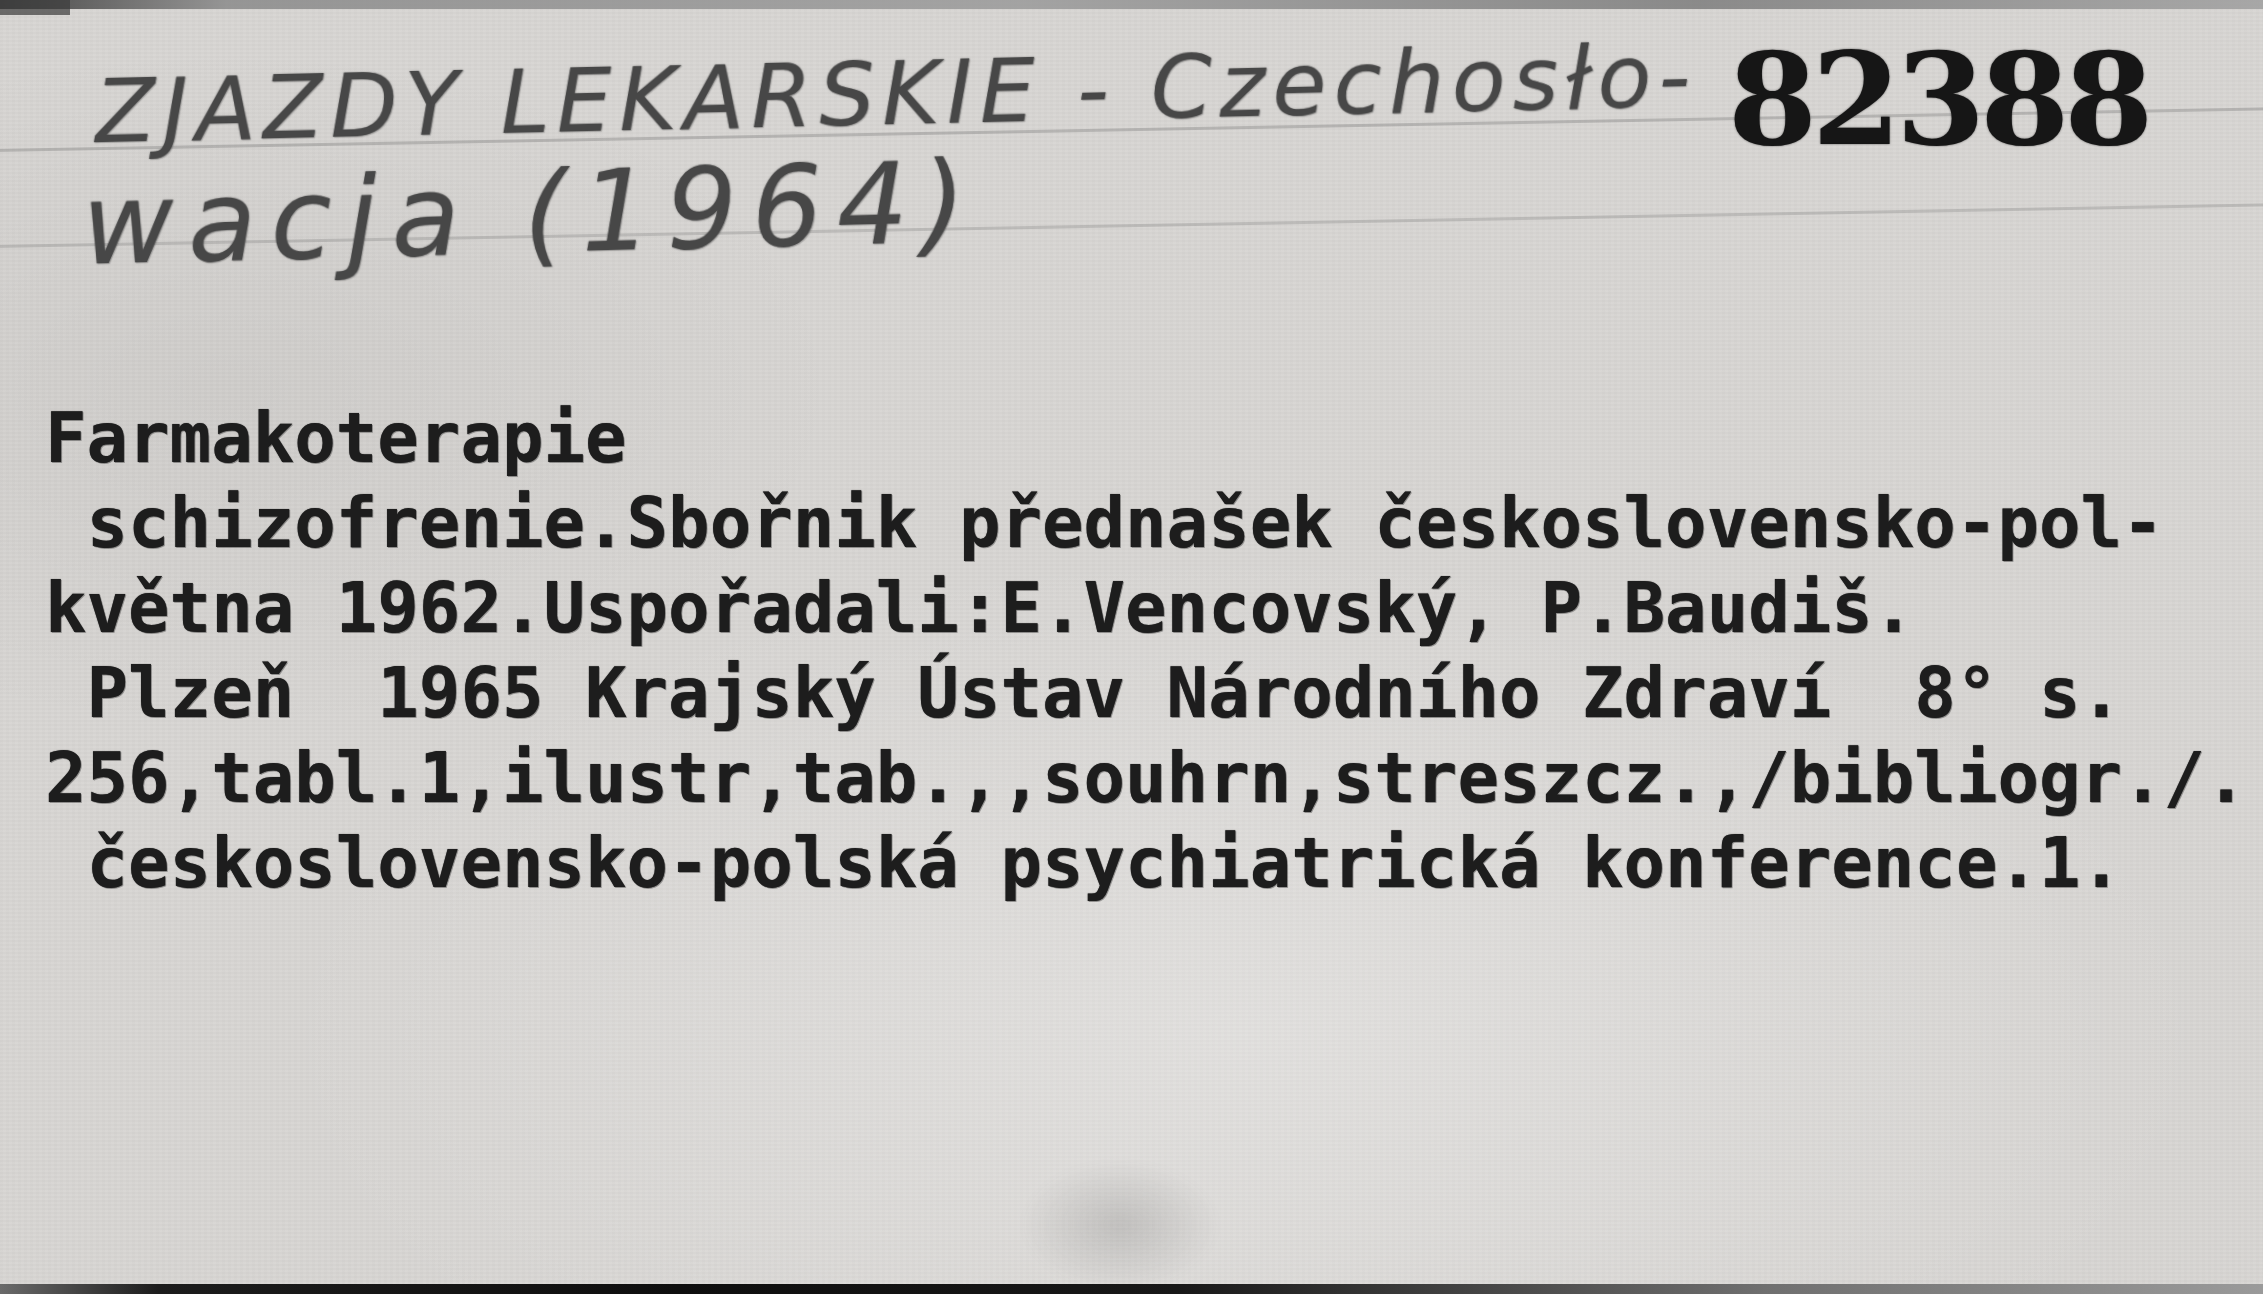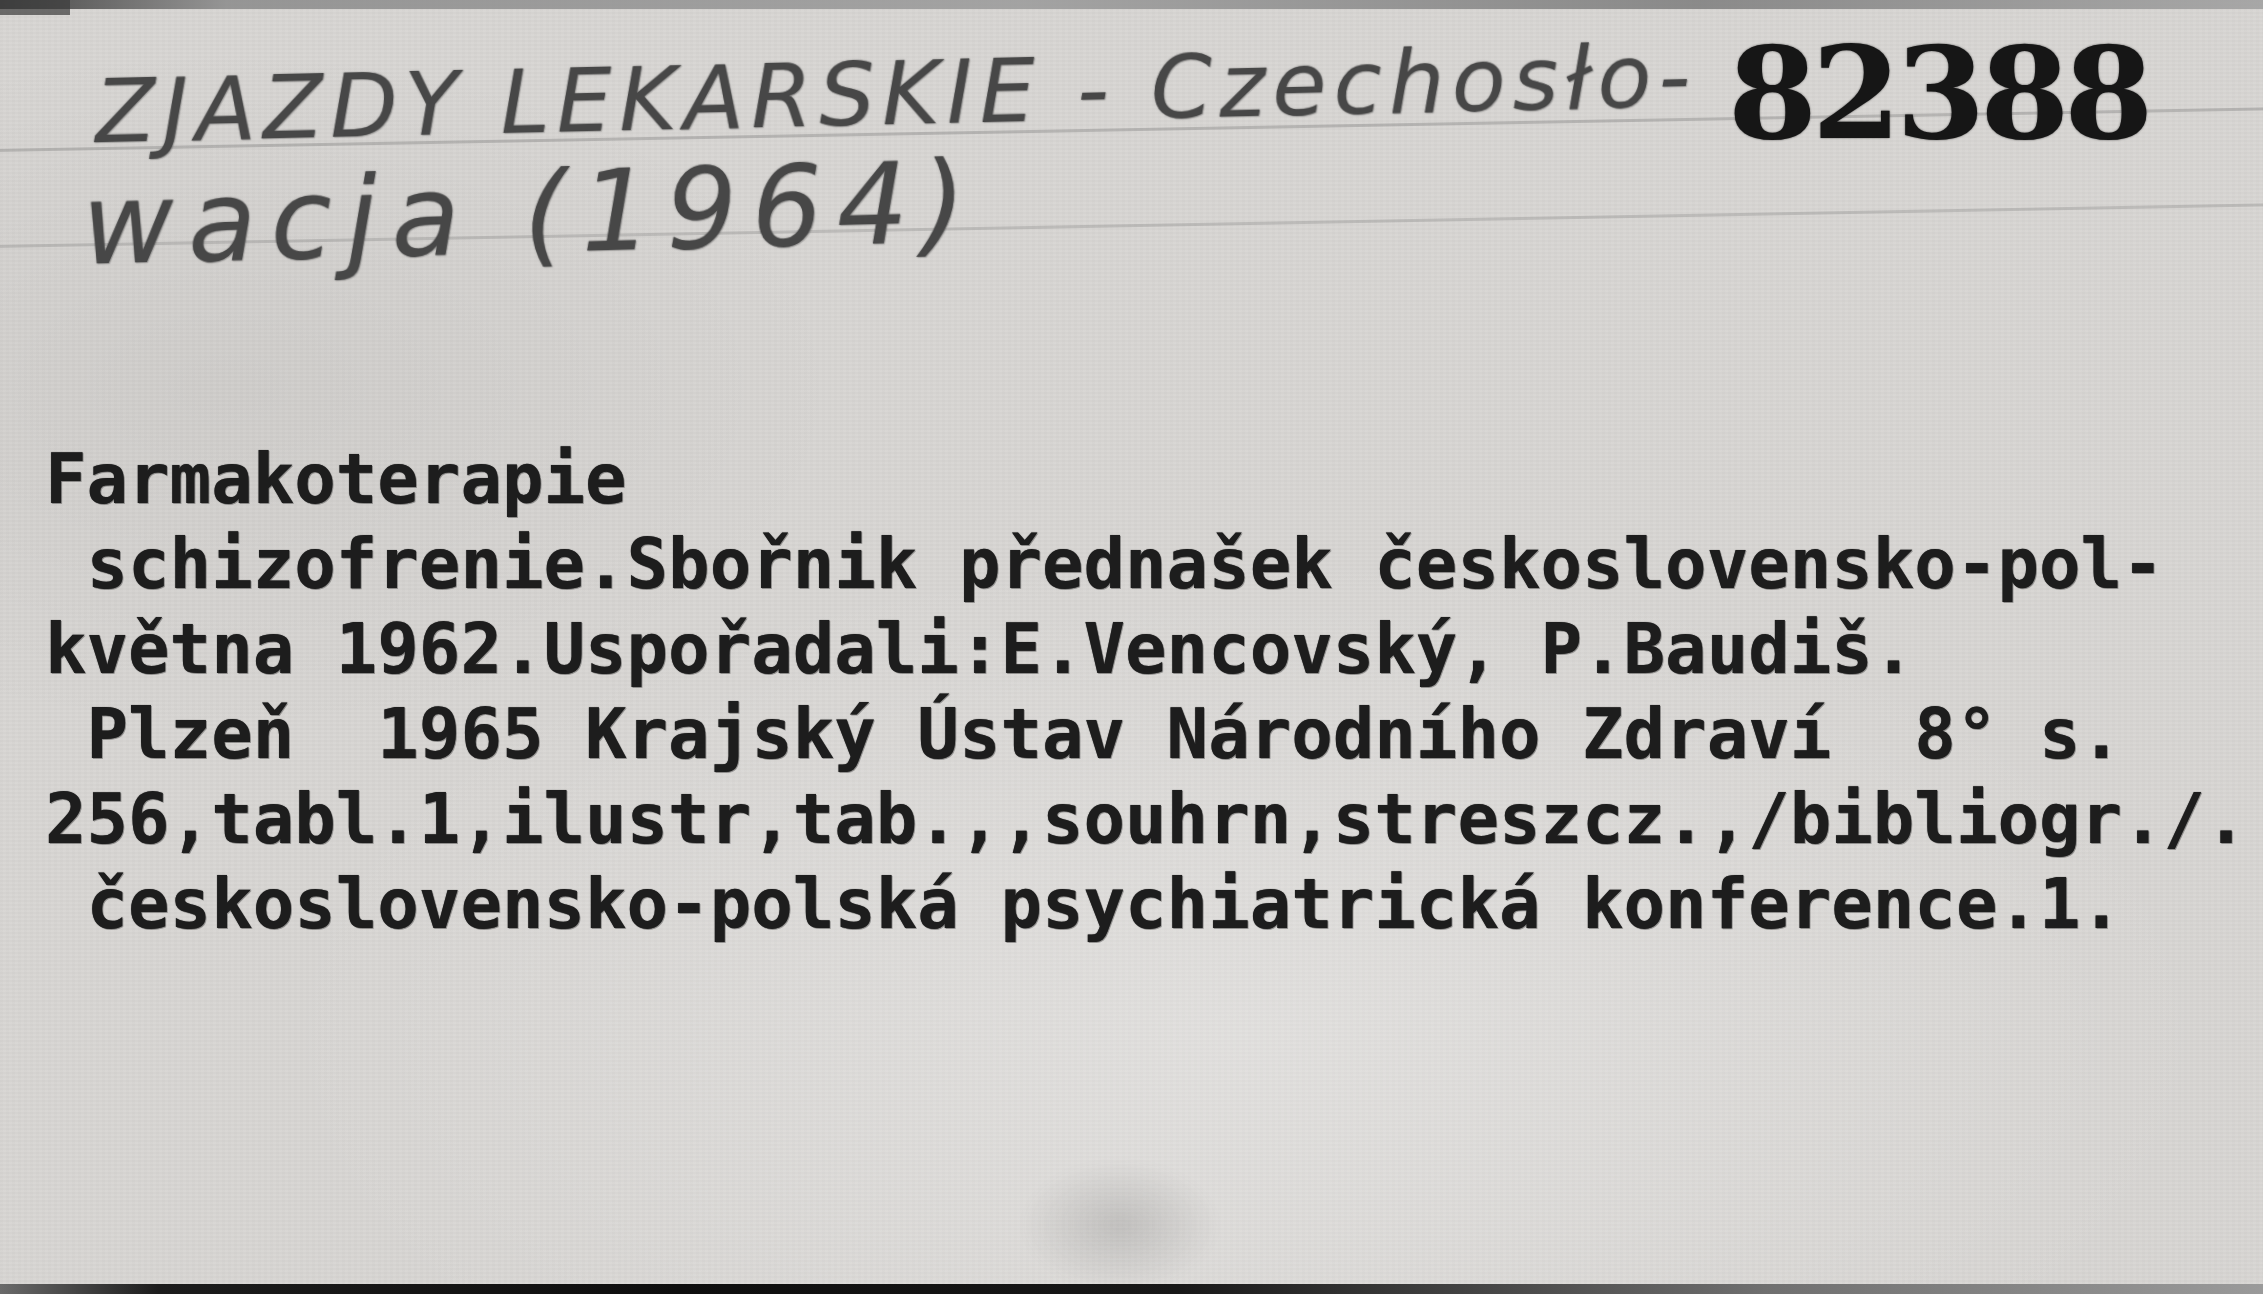--- a/index.html
+++ b/index.html
@@ -21,29 +21,29 @@
   .rule{position:absolute;left:-60px;width:2400px;height:3px;
        background:rgba(110,110,110,0.32);border-radius:2px;
        transform:rotate(-1.05deg);filter:blur(0.6px);}
   .rule-a{top:128px;}
   .rule-b{top:224px;opacity:.8;}
   .hw{position:absolute;color:#474747;font-style:italic;
        white-space:pre;text-shadow:0 0 2px rgba(70,70,70,0.55),1px 1px 1px rgba(90,90,90,0.3);
        filter:blur(0.4px);}
   .hw1{left:95px;top:42px;font-size:88px;letter-spacing:7px;transform:rotate(-1.3deg);}
   .hw2{left:82px;top:148px;font-size:112px;letter-spacing:14px;transform:rotate(-1.5deg);}
-  .stamp{position:absolute;left:1728px;top:18px;
+  .stamp{position:absolute;left:1728px;top:24px;
        font-family:"DejaVu Serif",serif;font-weight:bold;font-size:128px;
        letter-spacing:-5px;color:#161616;
        text-shadow:0 0 2px rgba(20,20,20,0.7);filter:blur(0.3px);}
   .typed{position:absolute;left:45px;top:396px;
        font-family:"DejaVu Sans Mono","Liberation Mono",monospace;
        font-size:69px;line-height:85px;font-weight:bold;color:#1d1d1d;
        text-shadow:0 0 1px rgba(25,25,25,0.8),1px 1px 0 rgba(40,40,40,0.35);
-       filter:blur(0.3px);margin-top:41px;}
+       filter:blur(0.3px);}
   .tline{white-space:pre;height:85px;}
   .smudge{position:absolute;left:1020px;top:1160px;width:200px;height:130px;
        background:radial-gradient(ellipse at center, rgba(70,70,70,0.18), rgba(0,0,0,0) 70%);
        filter:blur(4px);}
   .mark-tl{position:absolute;left:0;top:0;width:70px;height:15px;background:#3c3c3c;opacity:.7;}
 </style>
 </head>
 <body>
 
 <div class="card">

